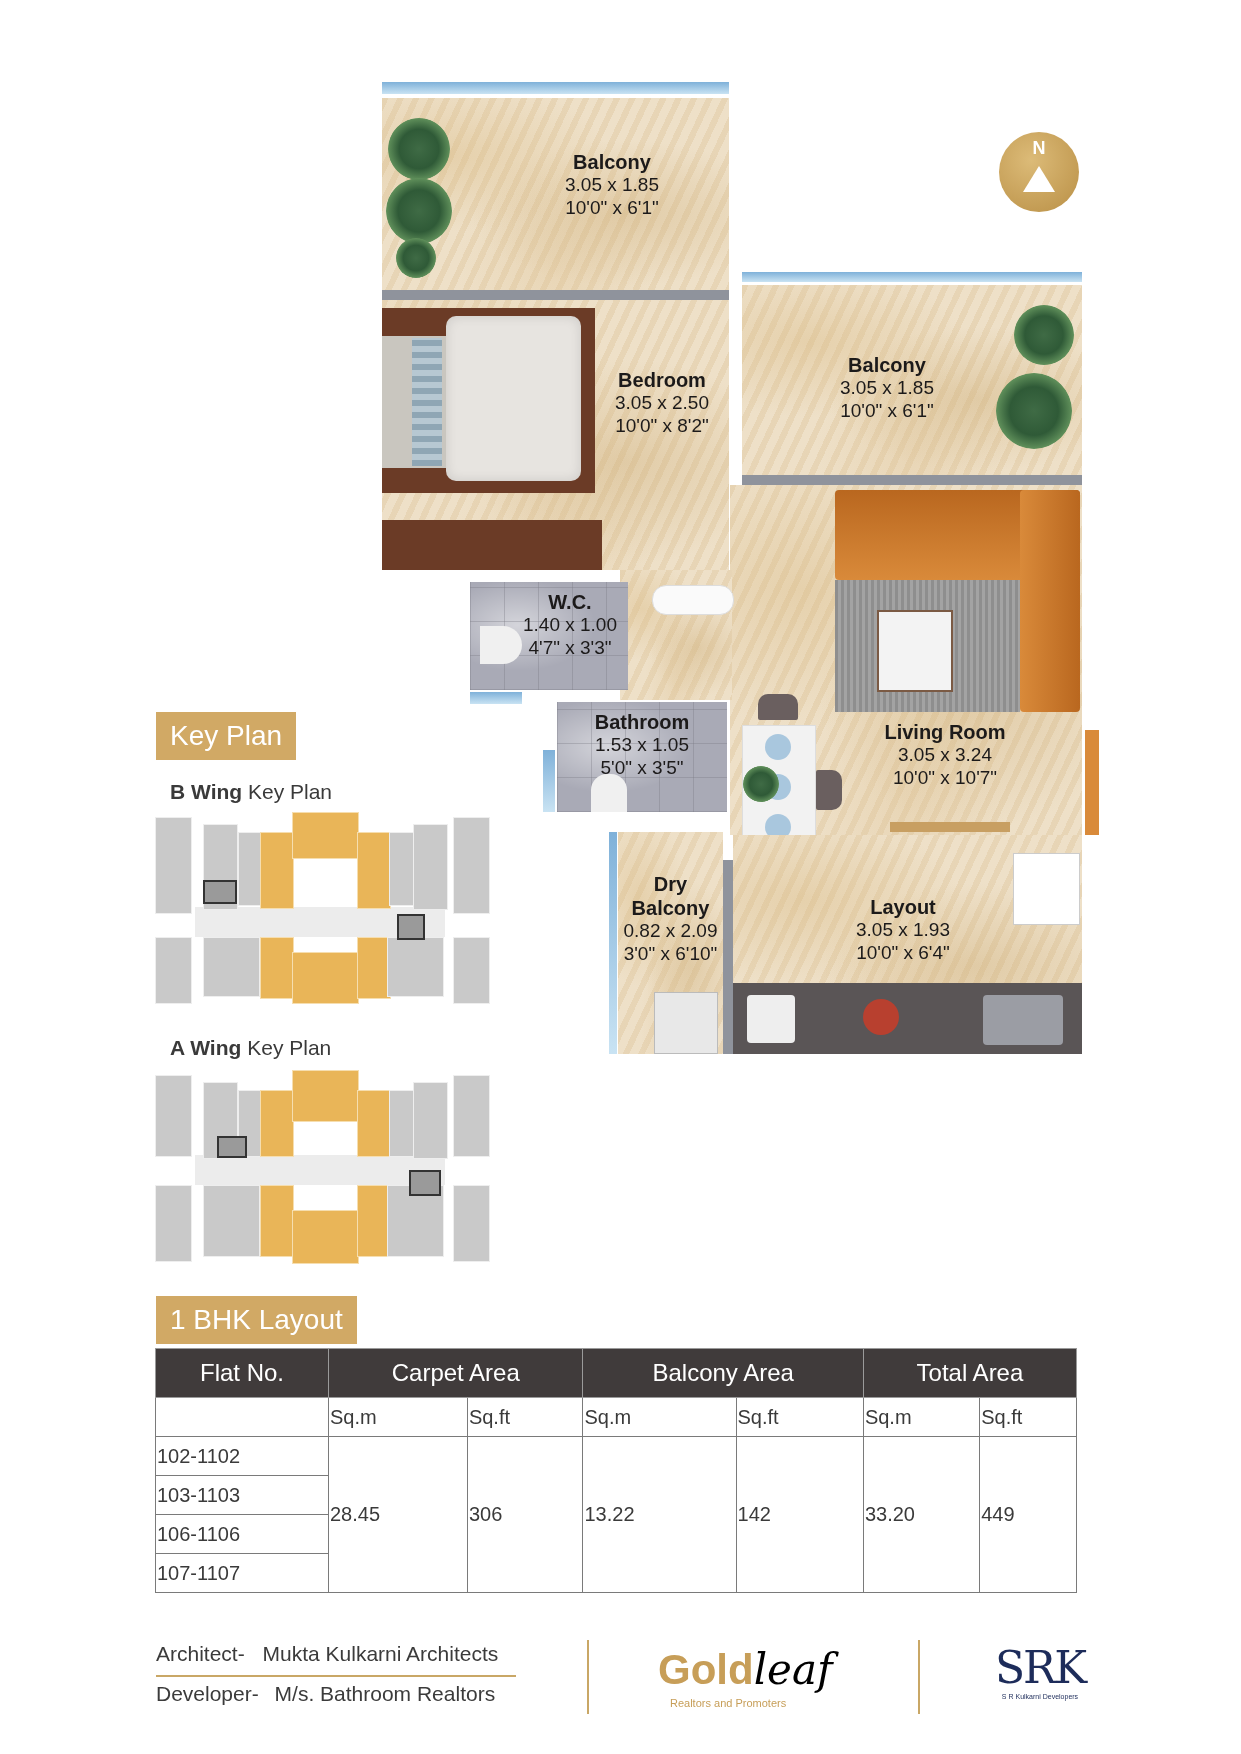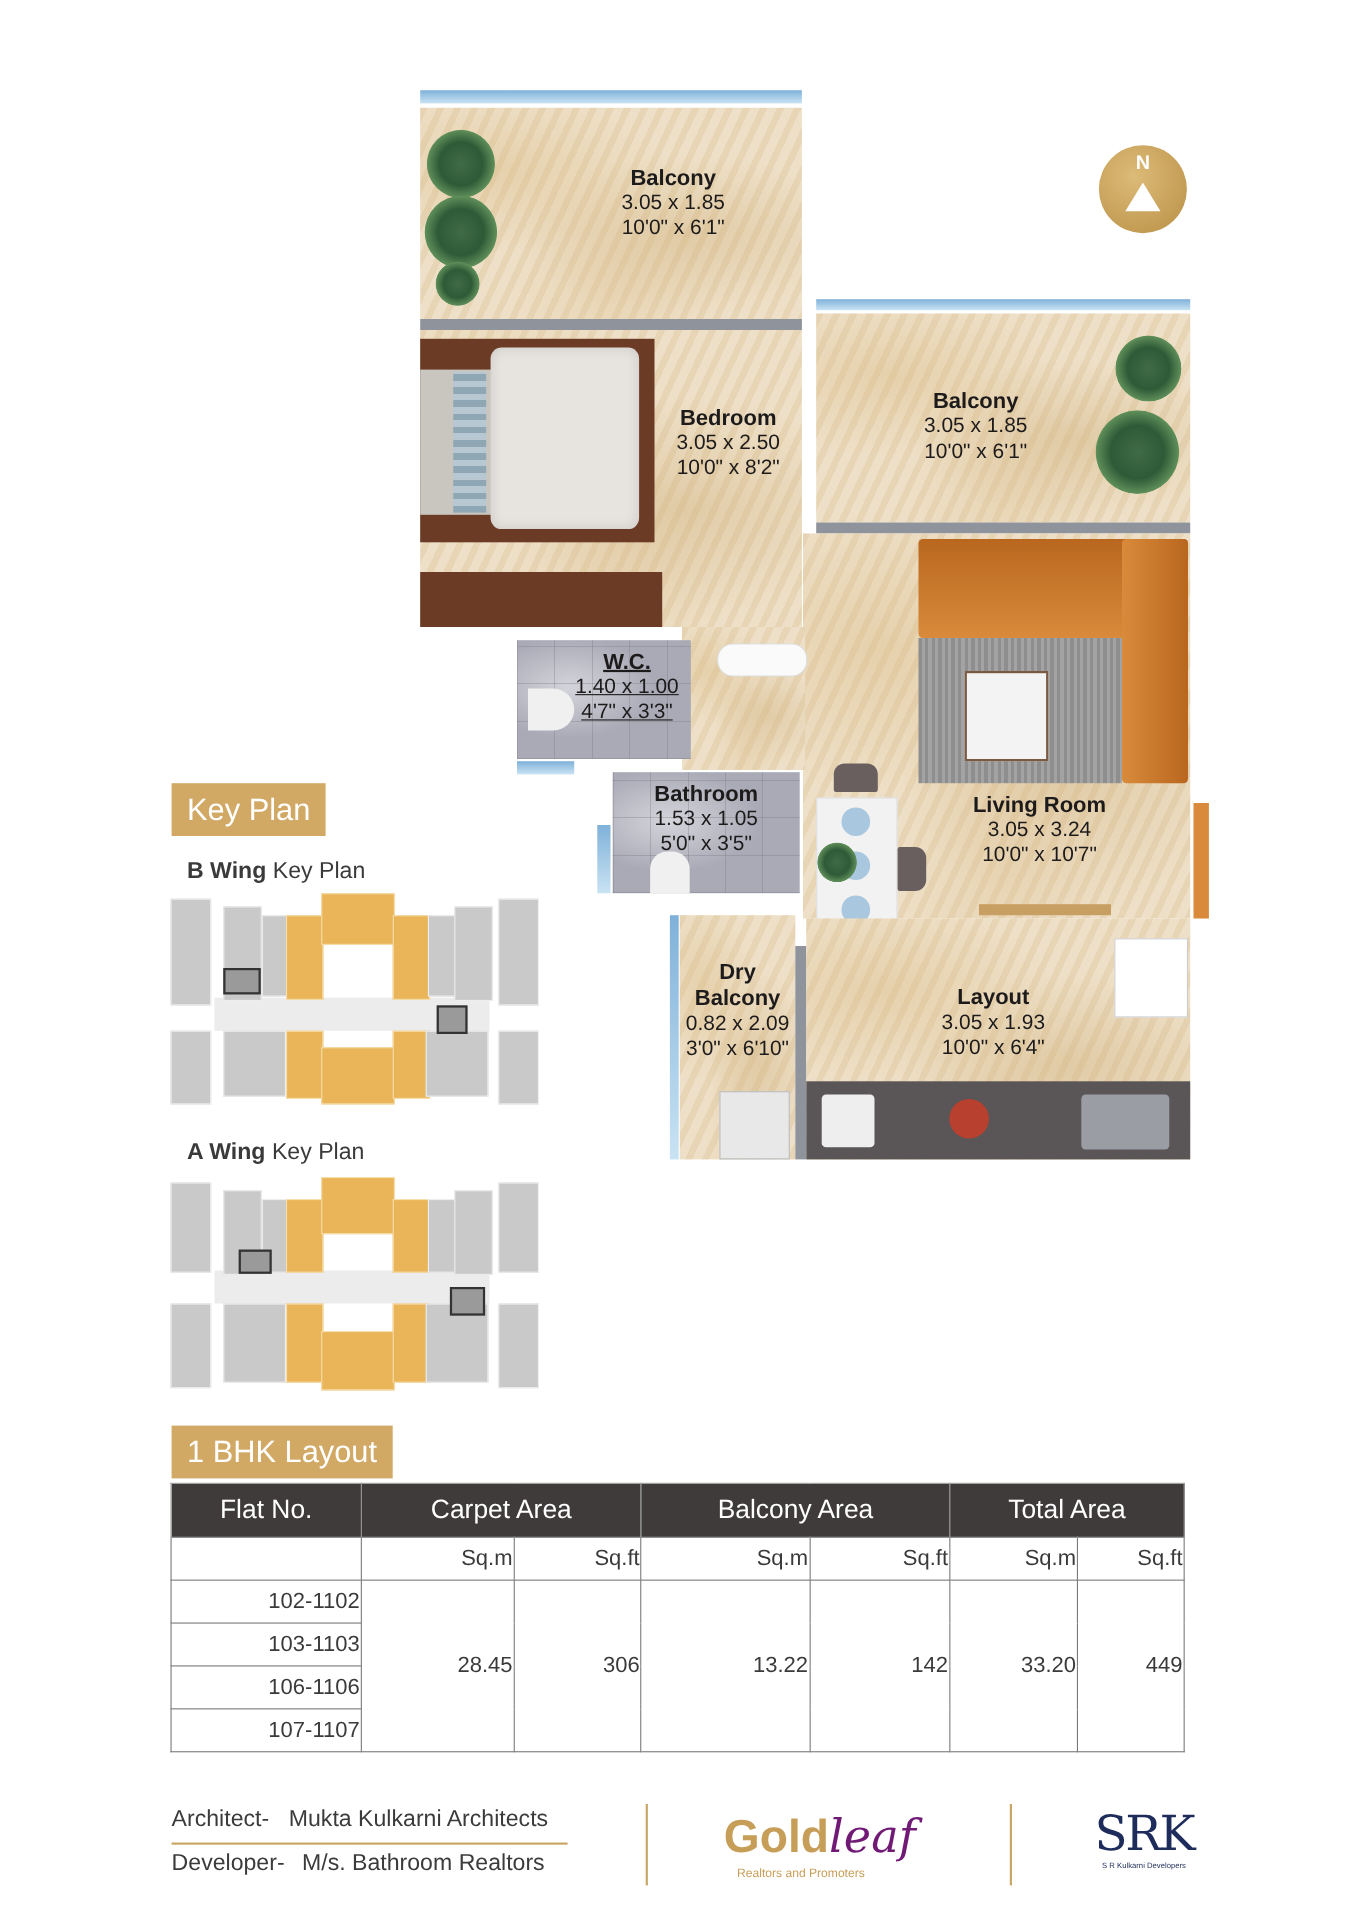--- a/index.html
+++ b/index.html
@@ -26,21 +26,21 @@
   .gold-tag{position:absolute;background:#d1a965;color:#fff;font-size:30px;padding:0 14px;line-height:48px;}
   .wing-title{position:absolute;font-size:21px;color:#3a3a3a;}
   .wing-title b{font-weight:bold;}
   .keyplan{position:absolute;width:335px;height:195px;}
   .kb{position:absolute;}
   .kg{background:#c9c9c9;border:1px solid #eee;}
   .ky{background:#e9b558;border:1px solid #f6deaf;}
   .kh{background:#ececec;}
   table.area{position:absolute;left:155px;top:1348px;width:922px;border-collapse:collapse;font-size:20px;}
   table.area th{background:#403b3b;color:#fff;font-weight:normal;font-size:24px;height:46px;border:1px solid #9a9a9a;}
-  table.area td{border:1px solid #7a7a7a;text-align:right;color:#3a3a3a;height:36px;}
+  table.area td{border:1px solid #7a7a7a;text-align:left;color:#3a3a3a;height:36px;}
   .foot{position:absolute;font-size:21px;color:#3b3b3b;}
   .vline{position:absolute;width:2px;background:#c9a766;}
 </style>
 </head>
 <body>
 
 <div class="abs" style="left:0;top:0;width:1241px;height:1080px;">
 
   <div class="abs glass" style="left:382px;top:82px;width:347px;height:12px;"></div>
   <div class="abs marble" style="left:382px;top:98px;width:347px;height:192px;">
@@ -102,21 +102,21 @@
     <div class="abs" style="left:22px;top:48px;width:26px;height:26px;border-radius:50%;background:#a9c7de;"></div>
     <div class="abs" style="left:22px;top:88px;width:26px;height:26px;border-radius:50%;background:#a9c7de;"></div>
     <div class="plant" style="left:0;top:40px;width:36px;height:36px;"></div>
   </div>
   <div class="abs" style="left:758px;top:694px;width:40px;height:26px;background:#6a5f5f;border-radius:10px 10px 2px 2px;"></div>
   <div class="abs" style="left:816px;top:770px;width:26px;height:40px;background:#6a5f5f;border-radius:2px 10px 10px 2px;"></div>
   <div class="abs" style="left:758px;top:850px;width:40px;height:26px;background:#6a5f5f;border-radius:2px 2px 10px 10px;"></div>
 
   <div class="abs tile" style="left:470px;top:582px;width:158px;height:108px;">
     <div class="abs" style="left:10px;top:44px;width:42px;height:38px;background:#f0f0f0;border-radius:0 20px 20px 0;"></div>
-    <div class="room-label" style="left:40px;top:8px;width:120px;text-decoration:underline;">
+    <div class="room-label" style="left:40px;top:8px;width:120px;">
       <span class="nm">W.C.</span>
       <span class="dm">1.40 x 1.00</span>
       <span class="dm">4'7" x 3'3"</span>
     </div>
   </div>
   <div class="abs glass" style="left:470px;top:692px;width:52px;height:12px;"></div>
   <div class="abs" style="left:652px;top:585px;width:80px;height:28px;background:#fafafa;border-radius:14px;border:1px solid #ddd;"></div>
 
   <div class="abs tile" style="left:557px;top:702px;width:170px;height:110px;">
     <div class="abs" style="left:34px;top:72px;width:36px;height:38px;background:#f0f0f0;border-radius:16px 16px 0 0;"></div>
@@ -257,20 +257,20 @@
   <span style="margin-left:12px;">Mukta Kulkarni Architects</span>
 </div>
 <div class="abs" style="left:156px;top:1675px;width:360px;height:2px;background:#c9a766;"></div>
 <div class="foot" style="left:156px;top:1682px;">
   <span>Developer-</span>
   <span style="margin-left:10px;">M/s. Bathroom Realtors</span>
 </div>
 
 <div class="vline" style="left:587px;top:1640px;height:74px;"></div>
 <div class="abs" style="left:658px;top:1645px;width:200px;height:70px;">
-  <span style="font-weight:bold;font-size:42px;color:#c79e58;">Gold</span><span style="font-family:'DejaVu Serif',serif;font-style:italic;font-size:42px;color:#701a75;">leaf</span>
+  <span style="font-weight:bold;font-size:42px;color:#c79e58;">Gold</span><span style="font-family:'DejaVu Serif',serif;font-style:italic;font-size:42px;color:#000000;">leaf</span>
   <div style="position:absolute;left:12px;top:52px;font-size:11px;color:#c79e58;">Realtors and Promoters</div>
 </div>
 <div class="vline" style="left:918px;top:1640px;height:74px;"></div>
 <div class="abs" style="left:990px;top:1642px;width:100px;height:70px;text-align:center;">
   <span style="font-family:'DejaVu Serif',serif;font-size:44px;color:#1d2c5a;letter-spacing:-2px;">SRK</span>
   <div style="font-size:7px;color:#1d2c5a;">S R Kulkarni Developers</div>
 </div>
 
 </body></html>

